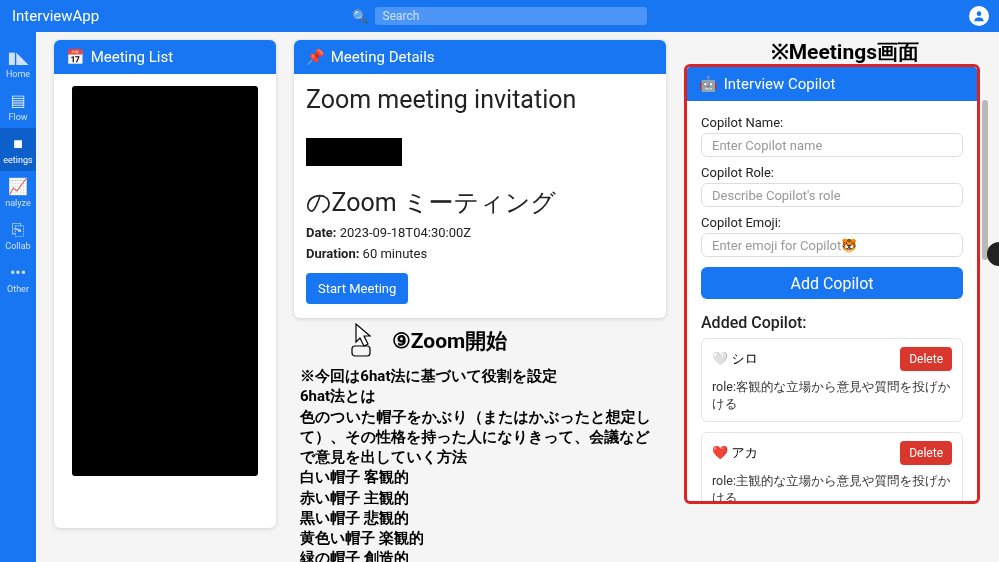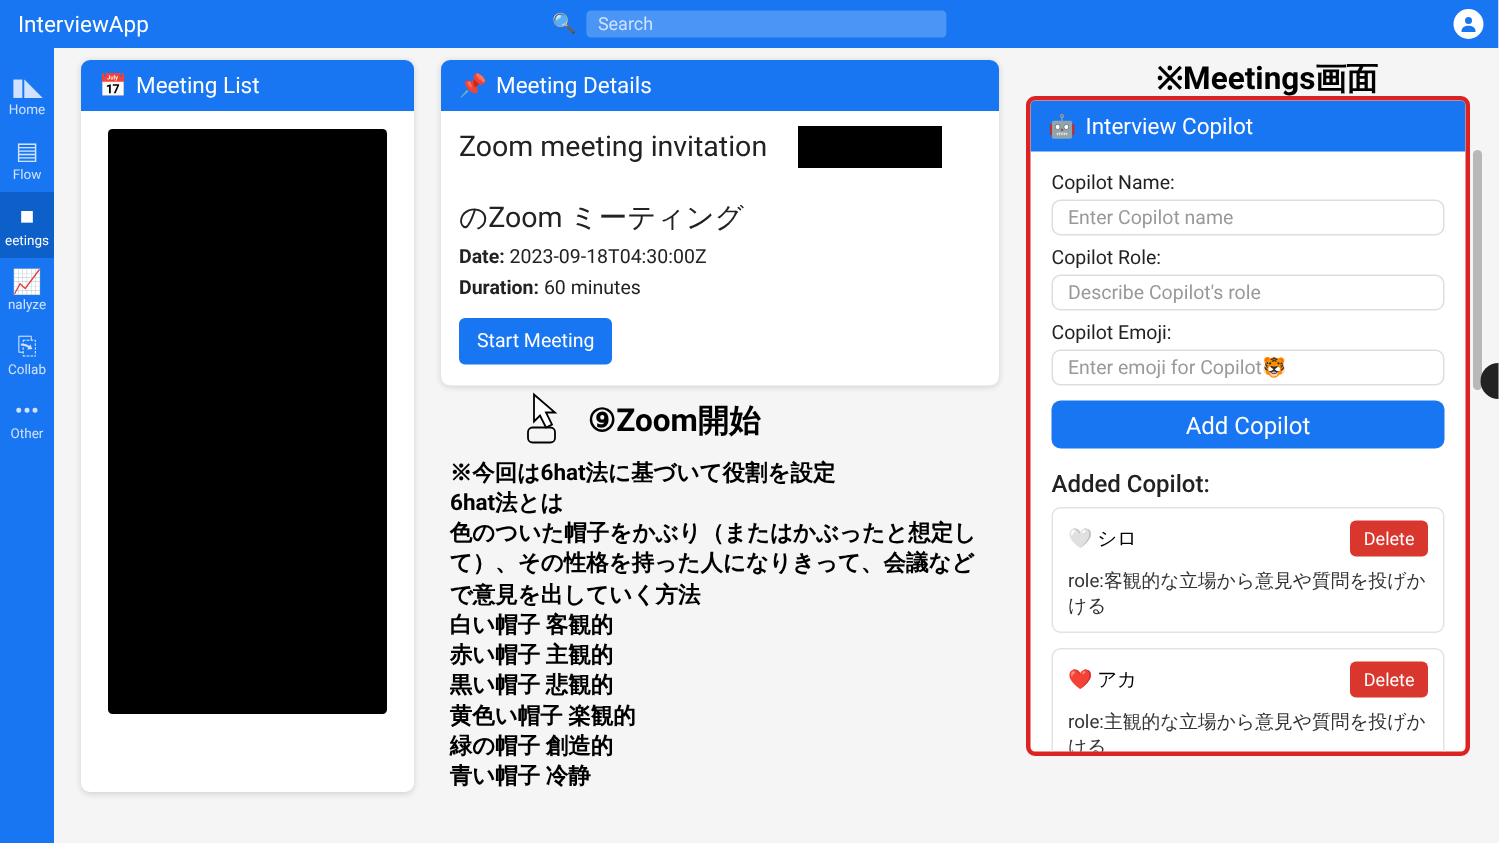--- a/index.html
+++ b/index.html
@@ -1,38 +1,38 @@
 <!DOCTYPE html>
 <html><head>
 <meta charset="utf-8">
 <style>
 *{box-sizing:border-box;margin:0;padding:0;font-family:-apple-system,BlinkMacSystemFont,"Segoe UI",Roboto,sans-serif}
 body{width:999px;height:562px;overflow:hidden;background:#f5f5f5;position:relative}
 .topbar{height:28px;background:#1976f2;display:flex;align-items:center;padding:16px 12px;color:#fff;position:relative}
 .brand{font-size:15px}
 .search-wrap{position:absolute;left:50%;transform:translateX(-50%);display:flex;align-items:center;gap:6px}
 .search-wrap .icon{color:#b8d4ff;font-size:13px}
-.search-input{width:240px;height:18px;border:none;border-radius:3px;background:#4a95f5;color:#4c1d95;padding:0 8px;font-size:12px}
+.search-input{width:272px;height:18px;border:none;border-radius:3px;background:#4a95f5;color:#4c1d95;padding:0 8px;font-size:12px}
 .search-input::placeholder{color:#d0e2ff}
 .avatar{position:absolute;right:10px;width:20px;height:20px;border-radius:50%;background:#fff;display:flex;align-items:center;justify-content:center;color:#1976f2}
 .layout{display:flex;height:534px}
 .sidebar{width:36px;background:#1976f2;display:flex;flex-direction:column;padding-top:10px}
 .side-item{display:flex;flex-direction:column;align-items:center;color:#d0e2ff;font-size:9px;padding:6px 0;cursor:pointer}
 .side-item.active{background:#0d5fc9;color:#fff}
 .side-item .icon{font-size:16px;margin-bottom:2px}
 .main{flex:1;display:flex;padding:8px 8px 0 18px;gap:18px;position:relative}
 .annot-top{position:absolute;top:5px;right:80px;font-weight:700;font-size:21px;color:#000}
 .card{background:#fff;border-radius:6px;box-shadow:0 1px 4px rgba(0,0,0,.15)}
 .card-head{background:#1976f2;color:#fff;padding:8px 12px;border-radius:6px 6px 0 0;font-size:15px;display:flex;align-items:center;gap:6px}
 .col1{width:222px;display:flex;flex-direction:column}
 .meeting-list-body{flex:1;padding:12px;display:flex;justify-content:center}
 .black-box{width:186px;height:390px;background:#000;border-radius:3px}
 .col2{width:372px;display:flex;flex-direction:column;gap:6px}
 .details-body{padding:10px 12px 14px}
-.meeting-title{font-size:19px;color:#222;display:flex;align-items:center;flex-wrap:wrap;gap:21px;line-height:1.3}
+.meeting-title{font-size:25px;color:#222;display:flex;align-items:center;flex-wrap:wrap;gap:21px;line-height:1.3}
 .redact{display:inline-block;width:96px;height:28px;background:#000;vertical-align:middle}
 .meta{font-size:13px;color:#222;margin-top:6px}
 .meta b{font-weight:700}
 .start-btn{margin-top:12px;background:#1976f2;color:#fff;border:none;border-radius:4px;padding:8px 12px;font-size:13px;cursor:pointer}
 .annot-zoom{display:flex;align-items:center;margin-left:50px;margin-top:-2px}
 .cursor{font-size:28px}
 .zoom-label{font-size:21px;font-weight:700;margin-left:14px;color:#000}
 .hat-block{padding:0 6px;font-size:15px;color:#000;line-height:1.35}
 .hat-block .lead{font-weight:700}
 .col3{width:296px;position:relative}

